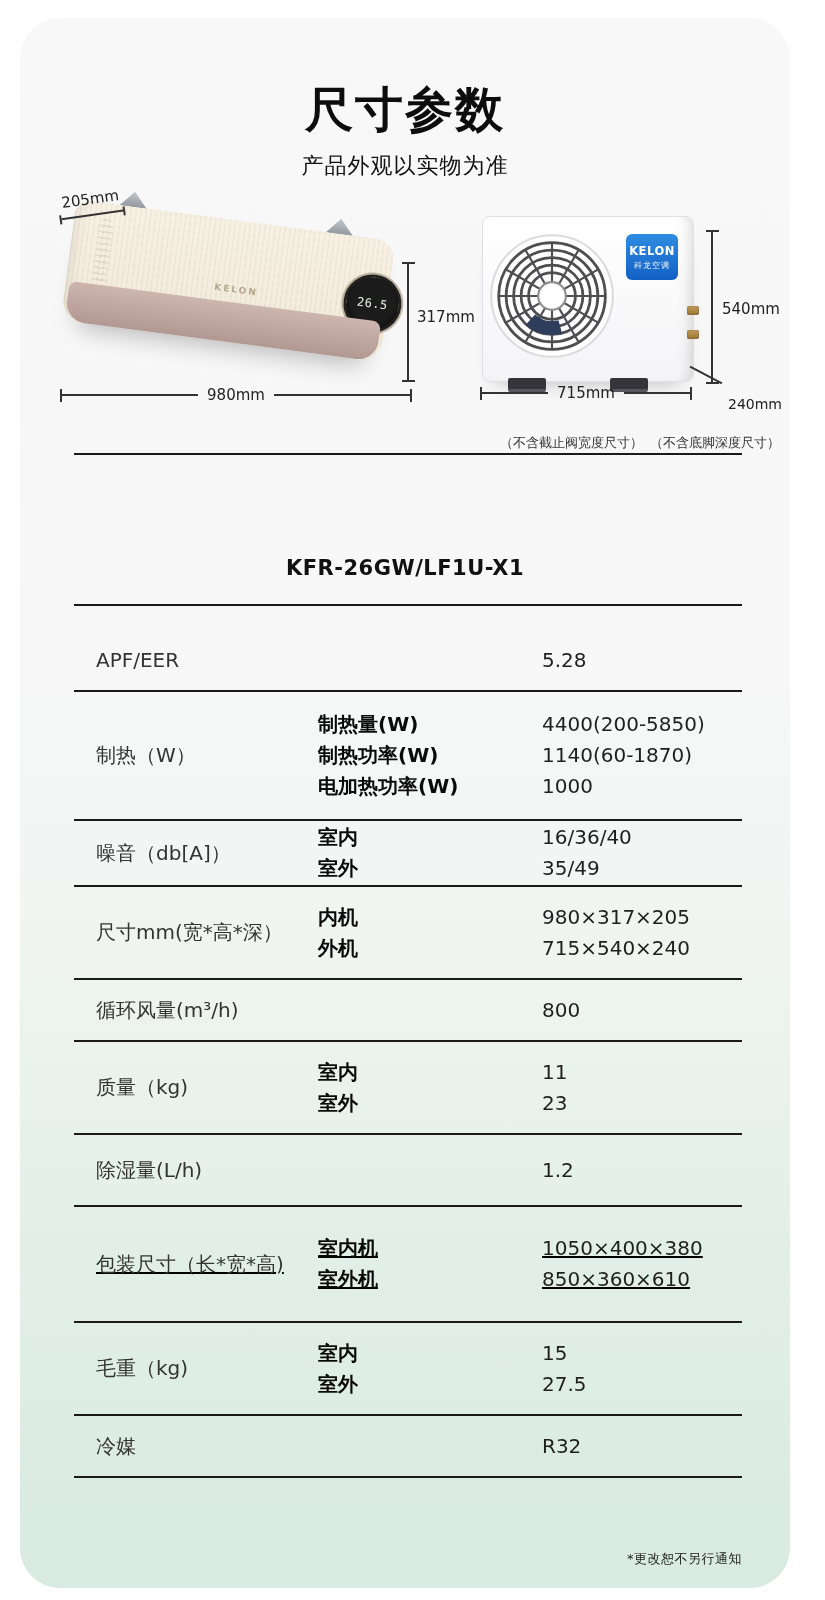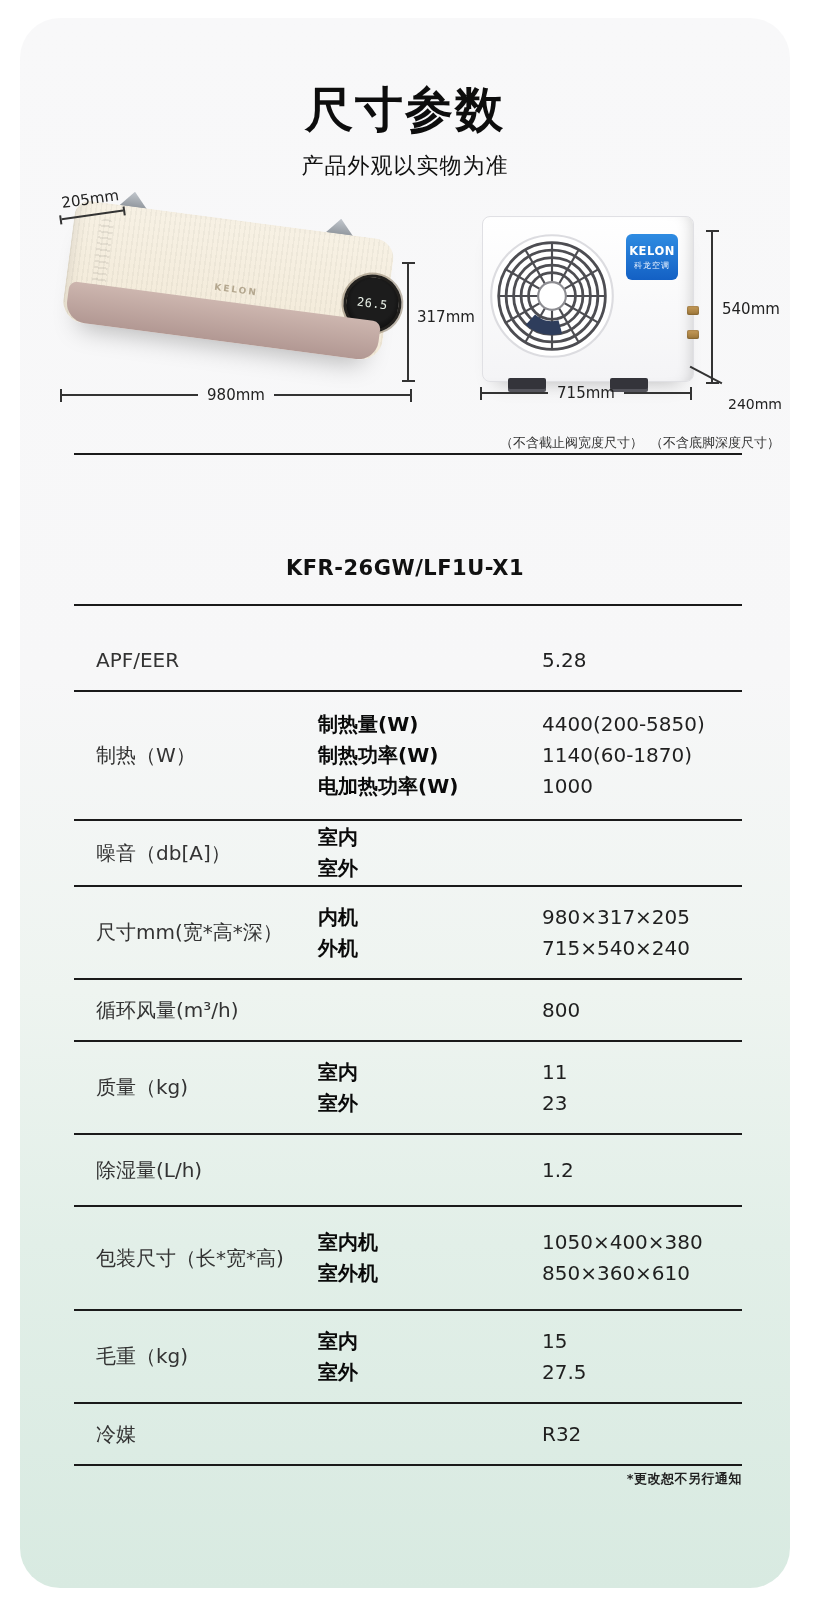--- a/index.html
+++ b/index.html
@@ -129,21 +129,21 @@
     box-sizing:border-box;
     display:grid;grid-template-columns:244px 224px 1fr;
     align-items:center;
     border-bottom:2px solid #1a1a1a;
   }
   .spec-label{padding-left:22px;font-size:20px;color:#333;}
   .cellcol{display:flex;flex-direction:column;justify-content:center;}
   .spec-name{font-size:20px;font-weight:700;color:#0a0a0a;line-height:31px;white-space:nowrap;}
   .spec-value{font-size:20px;color:#1f1f1f;line-height:31px;white-space:nowrap;}
   .footnote{
-    right:48px;top:1452px;font-size:13px;color:#1f1f1f;font-weight:700;letter-spacing:.5px;
+    right:48px;top:1532px;font-size:13px;color:#1f1f1f;font-weight:400;letter-spacing:.5px;
   }
 </style>
 </head>
 <body>
 
 <div class="card">
 
   <div class="abs h1">尺寸参数</div>
   <div class="abs sub">产品外观以实物为准</div>
 
@@ -257,20 +257,24 @@
           <div class="spec-value">1140(60-1870)</div>
           <div class="spec-value">1000</div>
         </div>
       </div>
       <div class="spec-row" style="height: 66px;">
         <div class="spec-label">噪音（db[A]）</div>
         <div class="cellcol">
           <div class="spec-name">室内</div>
           <div class="spec-name">室外</div>
         </div>
+        <div class="cellcol">
+          <div class="spec-value">16/36/40</div>
+          <div class="spec-value">35/49</div>
+        </div>
       </div>
       <div class="spec-row" style="height: 93px;">
         <div class="spec-label">尺寸mm(宽*高*深）</div>
         <div class="cellcol">
           <div class="spec-name">内机</div>
           <div class="spec-name">外机</div>
         </div>
         <div class="cellcol">
           <div class="spec-value">980×317×205</div>
           <div class="spec-value">715×540×240</div>
@@ -298,21 +302,21 @@
       </div>
       <div class="spec-row" style="height: 72px;">
         <div class="spec-label">除湿量(L/h)</div>
         <div class="cellcol">
           <div class="spec-name"></div>
         </div>
         <div class="cellcol">
           <div class="spec-value">1.2</div>
         </div>
       </div>
-      <div class="spec-row" style="height: 104px;">
+      <div class="spec-row" style="height: 116px; text-decoration: underline;">
         <div class="spec-label">包装尺寸（长*宽*高)</div>
         <div class="cellcol">
           <div class="spec-name">室内机</div>
           <div class="spec-name">室外机</div>
         </div>
         <div class="cellcol">
           <div class="spec-value">1050×400×380</div>
           <div class="spec-value">850×360×610</div>
         </div>
       </div>

